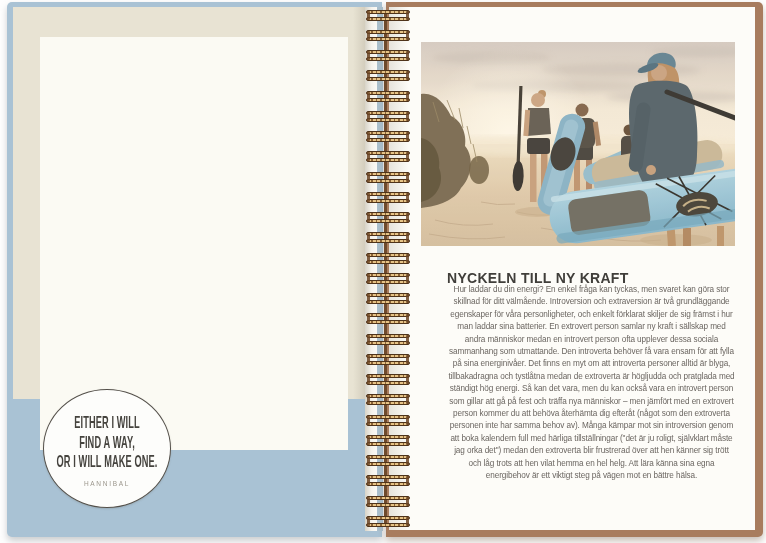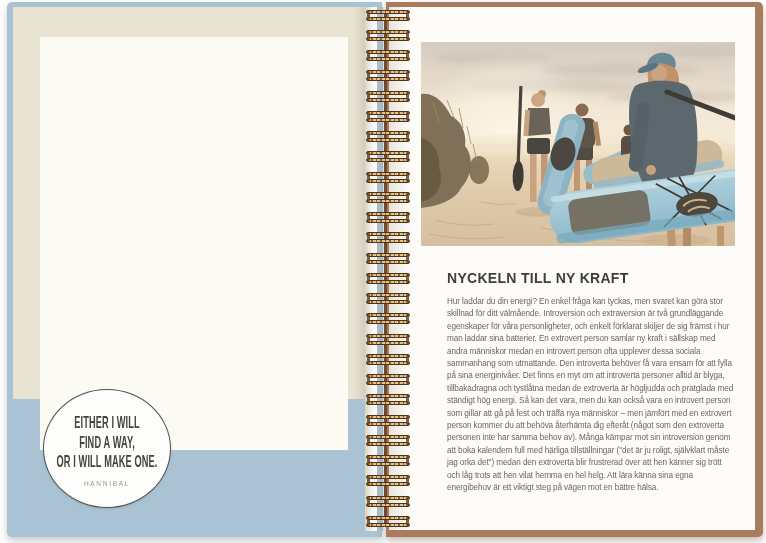--- a/index.html
+++ b/index.html
@@ -28,22 +28,22 @@
 
   
   .right-cover{position:absolute;left:386px;top:2px;width:377px;height:535px;background:#a87c5e;
     border-radius:0 5px 5px 0;box-shadow:0 4px 7px rgba(120,95,75,.4);}
   .right-page{position:absolute;left:389px;top:7px;width:366px;height:523px;background:#fdfcf8;}
   .right-page::before{content:"";position:absolute;left:0;top:0;width:20px;height:100%;
     background:linear-gradient(90deg,rgba(150,140,120,.22),rgba(150,140,120,0));}
   .photo{position:absolute;left:32px;top:35px;width:314px;height:204px;display:block;}
   .article-heading{position:absolute;left:58px;top:263px;margin:0;font-size:14px;font-weight:bold;
     letter-spacing:.3px;color:#403e3a;}
-  .article-body{position:absolute;left:58px;top:289px;width:289px;margin:0;font-size:8.2px;
-    line-height:12.4px;letter-spacing:-.1px;color:#6b6661;}
+  .article-body{position:absolute;left:58px;top:277px;width:289px;margin:0;font-size:8.2px;
+    line-height:12.4px;letter-spacing:-.1px;color:#6b6661;text-align:center;}
 
   
   .wire-line{position:absolute;left:384px;top:12px;width:2.5px;height:514px;background:#6e4a2d;}
   .coil{position:absolute;left:366px;width:44px;height:11px;display:flex;flex-direction:column;
     justify-content:space-between;}
   .coil-bar{height:4px;border-radius:2px;border:1px solid #4e331a;box-sizing:border-box;
     background:
       repeating-linear-gradient(90deg,rgba(92,54,20,.55) 0 1.5px,rgba(255,228,165,.55) 1.5px 4.5px),
       linear-gradient(180deg,#8a5a2e,#eac487 45%,#b07a3e);}
   .coil::before,.coil::after{content:"";position:absolute;top:1px;bottom:1px;width:3px;

